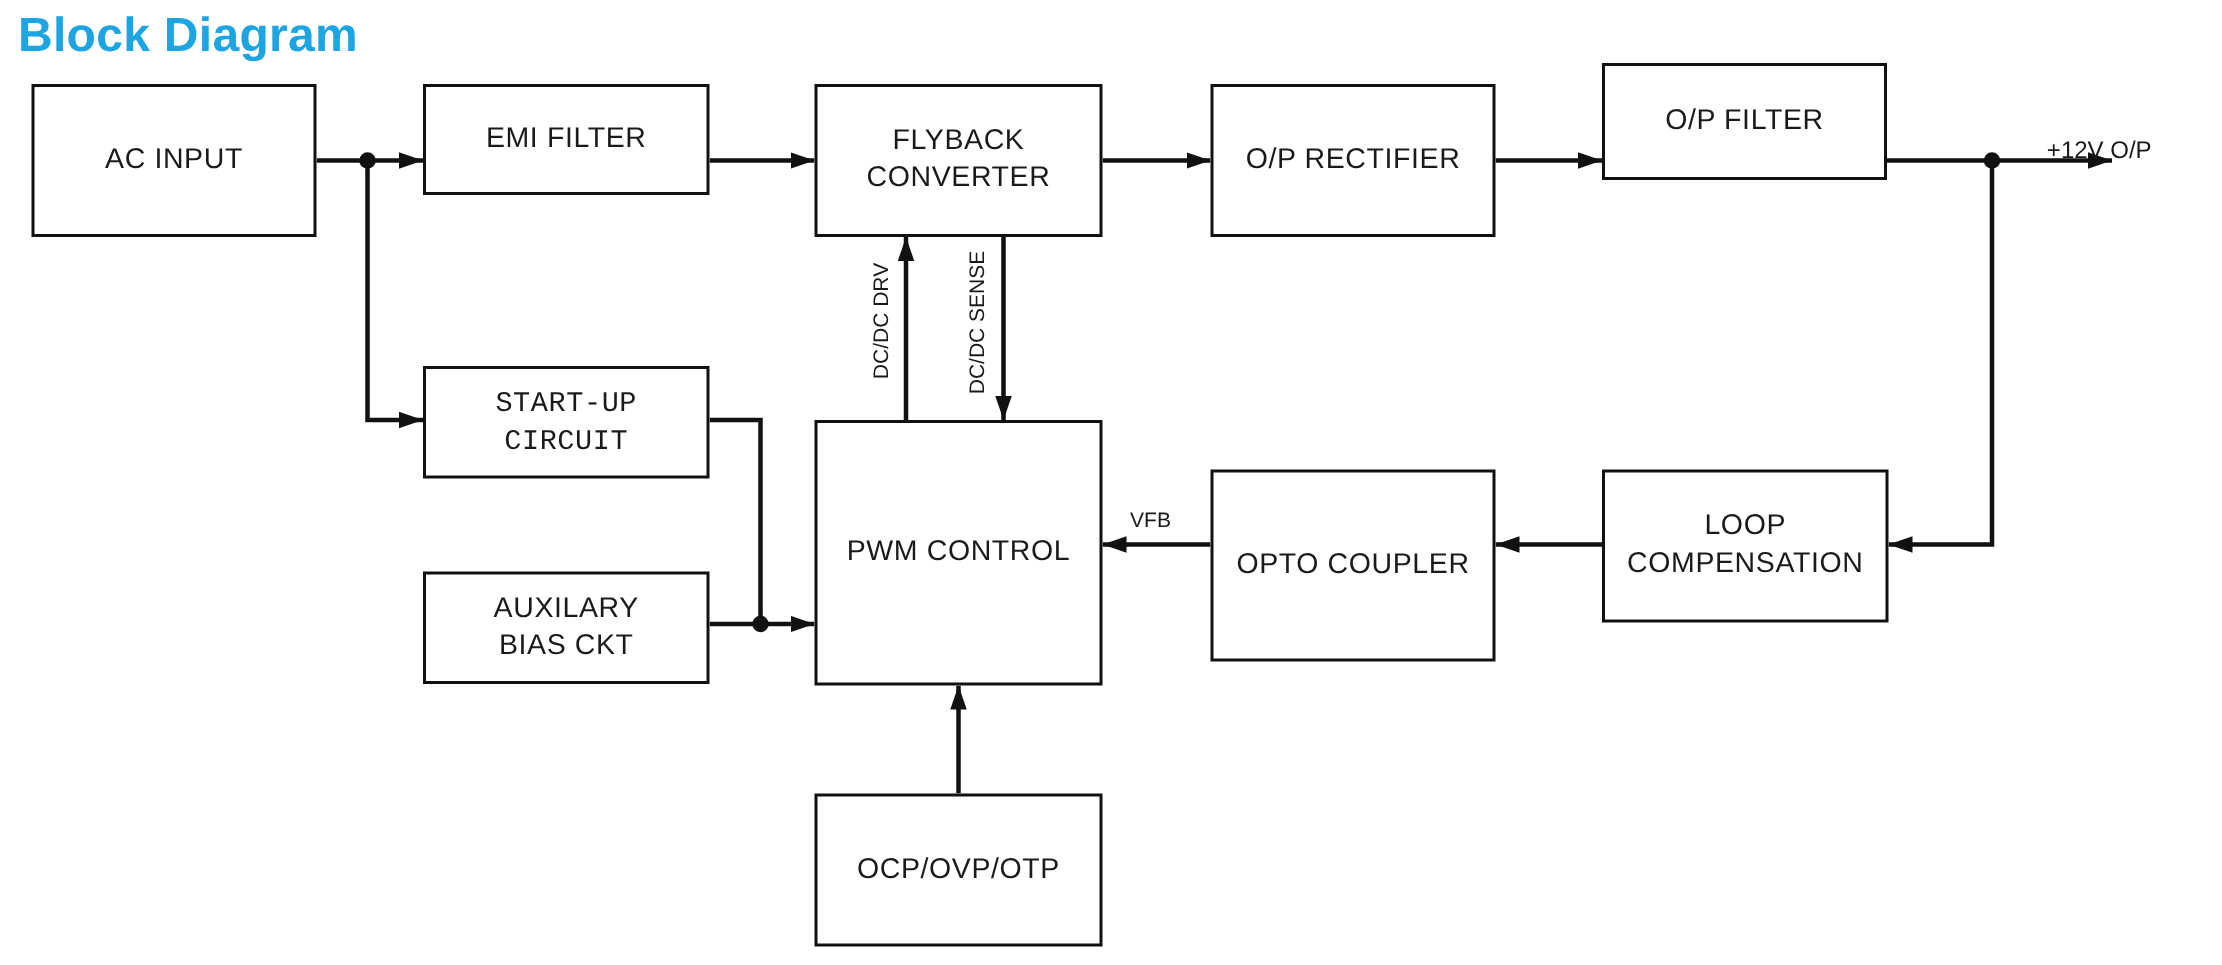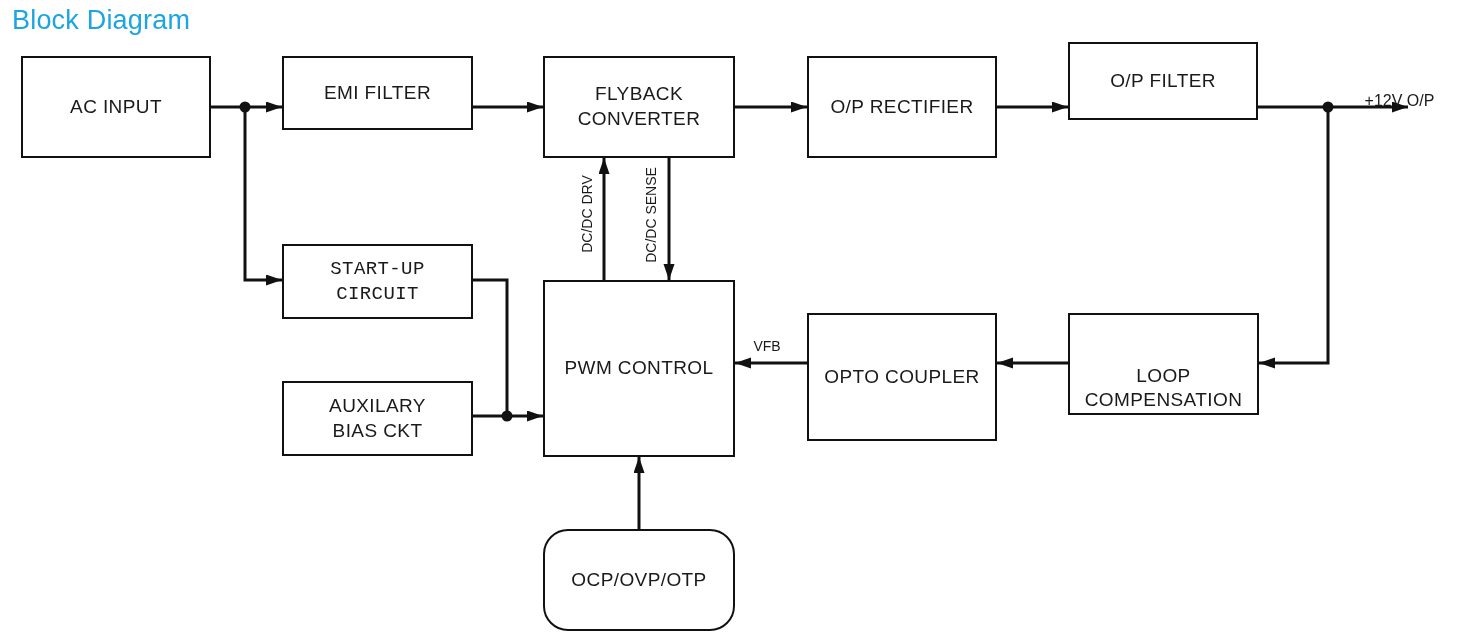--- a/index.html
+++ b/index.html
@@ -8,22 +8,22 @@
     width: 1481px;
     height: 643px;
     background: #ffffff;
     font-family: "Liberation Sans", sans-serif;
     overflow: hidden;
   }
   #page-title {
     position: absolute;
     left: 12px;
     top: 5px;
-    font-size: 27px;
-    font-weight: normal;
+    font-size: 32px;
+    font-weight: bold;
     letter-spacing: 0.2px;
     color: #1CA5E2;
   }
   .wires { position: absolute; left: 0; top: 0; }
   .block {
     position: absolute;
     box-sizing: border-box;
     background: #ffffff;
     border: 2.5px solid #111111;
     display: flex;
@@ -112,29 +112,29 @@
 
   <div class="block" style="left:282px; top:381px; width:191px; height:75px;">
     <span class="block-label">AUXILARY
 BIAS CKT</span>
   </div>
 
   <div class="block" style="left:543px; top:280px; width:192px; height:177px;">
     <span class="block-label">PWM CONTROL</span>
   </div>
 
-  <div class="block" style="left:543px; top:529px; width:192px; height:102px;border-radius:25px;">
+  <div class="block" style="left:543px; top:529px; width:192px; height:102px;">
     <span class="block-label">OCP/OVP/OTP</span>
   </div>
 
   <div class="block" style="left:807px; top:313px; width:190px; height:128px;">
     <span class="block-label">OPTO COUPLER</span>
   </div>
 
-  <div class="block" style="left:1068px; top:313px; width:191px; height:102px;align-items:flex-end;">
+  <div class="block" style="left:1068px; top:313px; width:191px; height:102px;">
     <span class="block-label">LOOP
 COMPENSATION</span>
   </div>
 
   <div class="sig rot" style="left:522px; top:206px; width:130px;">DC/DC DRV</div>
 
   <div class="sig rot" style="left:586px; top:207px; width:130px;">DC/DC SENSE</div>
 
   <div class="sig" style="left:747px; top:338px; width:40px;">VFB</div>
 

